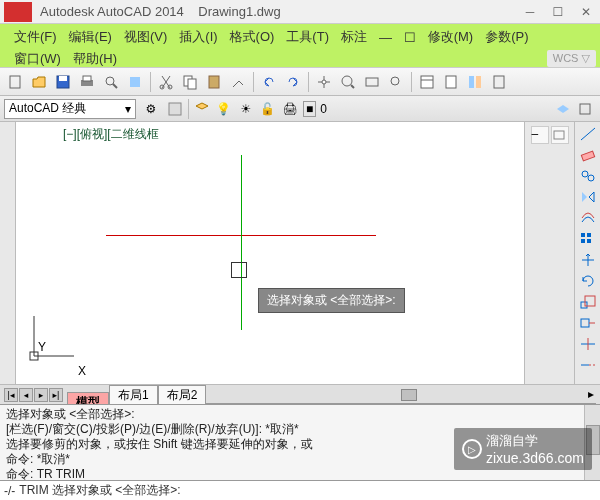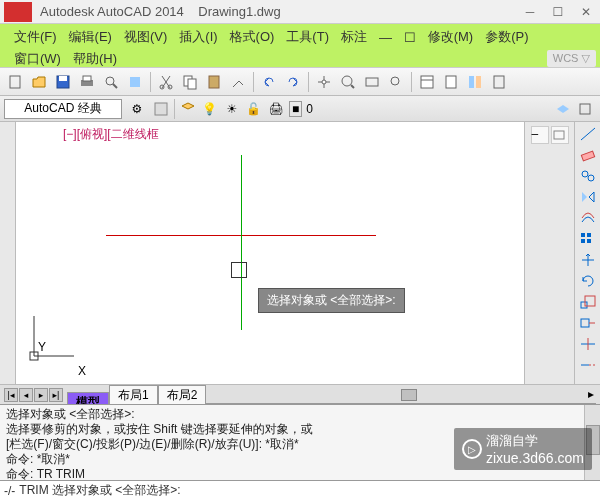--- a/index.html
+++ b/index.html
@@ -13,48 +13,48 @@
 
 .menu-bar { height: 44px; background: #bef264; padding: 2px 8px; display: flex; flex-wrap: wrap; align-items: center; border-bottom: 1px solid #ccc; }
 .menu-item { padding: 2px 6px; color: #333; cursor: pointer; font-size: 13px; }
 .menu-help { }
 
 .toolbar { height: 28px; background: linear-gradient(#f8f8f8, #e8e8e8); border-bottom: 1px solid #bbb; display: flex; align-items: center; padding: 0 4px; gap: 2px; }
 .tb-btn { width: 22px; height: 22px; display: flex; align-items: center; justify-content: center; border: 1px solid transparent; cursor: pointer; }
 .tb-sep { width: 1px; height: 20px; background: #bbb; margin: 0 2px; }
 
 .workspace-bar { height: 26px; background: linear-gradient(#f0f0f0, #e0e0e0); border-bottom: 1px solid #bbb; display: flex; align-items: center; padding: 0 4px; }
-.ws-dropdown { width: 118px; height: 20px; background: #fff; border: 1px solid #999; padding: 0 4px; display: flex; align-items: center; justify-content: space-between; flex-direction: column; }
+.ws-dropdown { width: 132px; height: 20px; background: #fff; border: 1px solid #999; padding: 0 4px; display: flex; align-items: center; justify-content: space-between; }
 .ws-icons { display: flex; gap: 2px; margin-left: 4px; }
 
 .main-area { display: flex; height: 262px; }
 .left-toolbar { width: 16px; background: #e8e8e8; border-right: 1px solid #bbb; }
 .canvas-wrap { flex: 1; position: relative; background: #fff; }
-.canvas-header { position: absolute; top: 4px; left: 6px; color: #be185d; font-size: 12px; padding-left: 41px; }
+.canvas-header { position: absolute; top: 4px; left: 6px; color: #14532d; font-size: 12px; padding-left: 41px; }
 .right-panel { width: 50px; background: #e8e8e8; border-left: 1px solid #bbb; display: flex; flex-direction: column; align-items: center; padding: 4px 0; gap: 4px; }
 .right-toolbar { width: 26px; background: #e8e8e8; border-left: 1px solid #bbb; display: flex; flex-direction: column; padding: 2px 0; gap: 1px; }
 .rt-btn { width: 22px; height: 20px; margin: 0 auto; display: flex; align-items: center; justify-content: center; cursor: pointer; }
 
 .crosshair-h { position: absolute; top: 113px; left: 90px; width: 270px; height: 1px; background: #c00; }
 .crosshair-v { position: absolute; top: 33px; left: 225px; width: 1px; height: 175px; background: #0a0; }
 .pickbox { position: absolute; top: 140px; left: 215px; width: 16px; height: 16px; border: 1px solid #333; }
 .tooltip { position: absolute; top: 166px; left: 242px; background: #888; color: #fff; padding: 3px 8px; font-size: 12px; border: 1px solid #555; }
 
 .ucs-icon { position: absolute; bottom: 18px; left: 8px; }
 .ucs-y { position: absolute; bottom: 30px; left: 22px; font-size: 12px; }
 .ucs-x { position: absolute; bottom: 6px; left: 62px; font-size: 12px; }
 
 .wcs-badge { position: absolute; top: 50px; right: 4px; background: #e8e8e8; padding: 2px 6px; color: #999; font-size: 11px; border-radius: 2px; }
 .cube-btn { width: 18px; height: 18px; border: 1px solid #ccc; background: #f8f8f8; }
 
 .tabs-bar { height: 20px; background: #e0e0e0; border-top: 1px solid #bbb; display: flex; align-items: center; padding: 0 4px; }
 .tab-nav { display: flex; gap: 1px; margin-right: 4px; }
 .tab-nav-btn { width: 14px; height: 14px; background: #d0d0d0; border: 1px solid #999; font-size: 9px; display: flex; align-items: center; justify-content: center; cursor: pointer; }
 .tab { padding: 1px 8px; background: #f8f8f8; border: 1px solid #999; border-bottom: none; cursor: pointer; }
-.tab.active { background: #8b5cf6; font-weight: bold; margin-top: 15px; }
+.tab.active { background: #fca5a5; font-weight: bold; margin-top: 15px; }
 
 .command-area { height: 76px; background: #f5f5f5; border-top: 1px solid #999; padding: 2px 6px; font-size: 12px; line-height: 15px; color: #222; overflow: hidden; font-family: SimSun, monospace; position: relative; }
 .command-line { white-space: nowrap; }
 .scrollbar-v { position: absolute; right: 0; top: 0; width: 16px; height: 100%; background: #e0e0e0; border-left: 1px solid #bbb; }
 .scroll-thumb { width: 14px; height: 30px; background: #c0c0c0; margin: 20px auto 0; border: 1px solid #999; }
 
 .input-bar { height: 20px; background: #fff; border-top: 1px solid #999; display: flex; align-items: center; padding: 0 4px; font-family: SimSun, monospace; }
 .input-prefix { color: #333; margin-right: 4px; }
 .input-text { flex: 1; color: #333; }
 
@@ -372,22 +372,22 @@
   <div class="tab">布局1</div>
   <div class="tab">布局2</div>
   <div style="flex:1; border-bottom:1px solid #999; height:100%; position:relative;">
     <div style="position:absolute; left:50%; bottom:2px; width:16px; height:12px; background:#c0c0c0; border:1px solid #888;"></div>
     <div style="position:absolute; right:2px; bottom:2px;">▸</div>
   </div>
 </div>
 
 <div class="command-area">
   <div class="command-line">选择对象或 &lt;全部选择&gt;:</div>
+  <div class="command-line">[栏选(F)/窗交(C)/投影(P)/边(E)/删除(R)/放弃(U)]: *取消*</div>
   <div class="command-line">选择要修剪的对象，或按住 Shift 键选择要延伸的对象，或</div>
-  <div class="command-line">[栏选(F)/窗交(C)/投影(P)/边(E)/删除(R)/放弃(U)]: *取消*</div>
   <div class="command-line">命令: *取消*</div>
   <div class="command-line">命令: TR TRIM</div>
 
   <div class="scrollbar-v">
     <div class="scroll-thumb"></div>
   </div>
 </div>
 
 <div class="input-bar">
   <span class="input-prefix">-/-</span>

